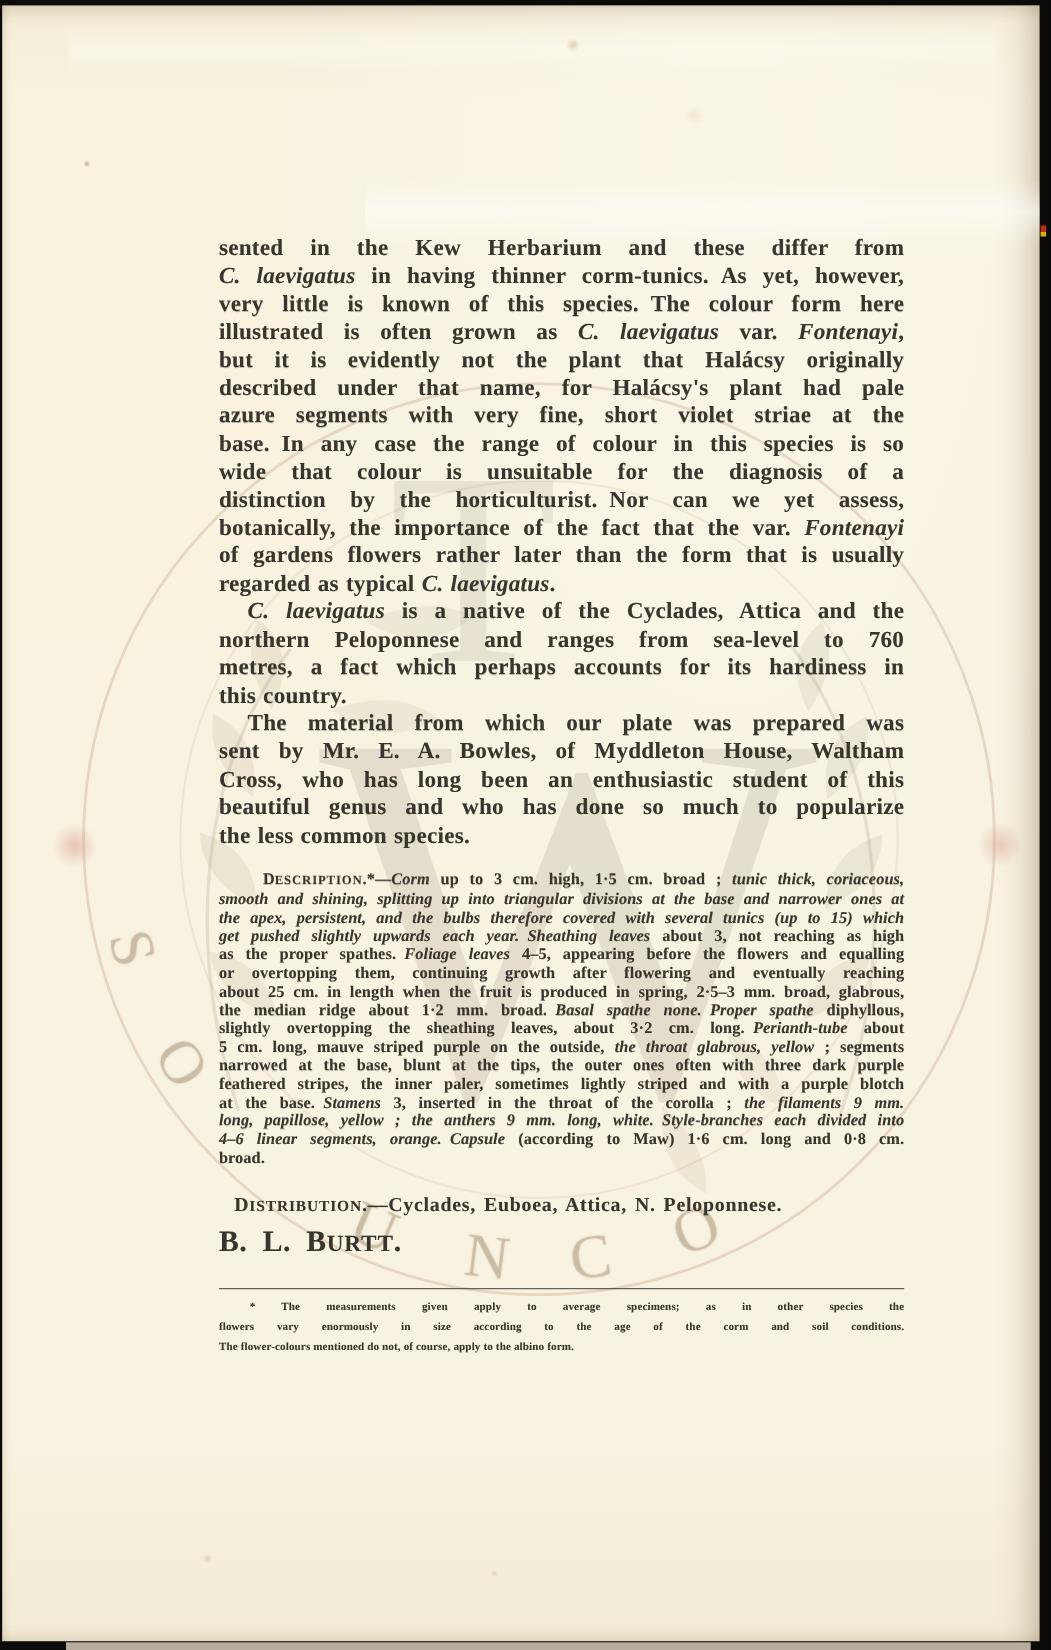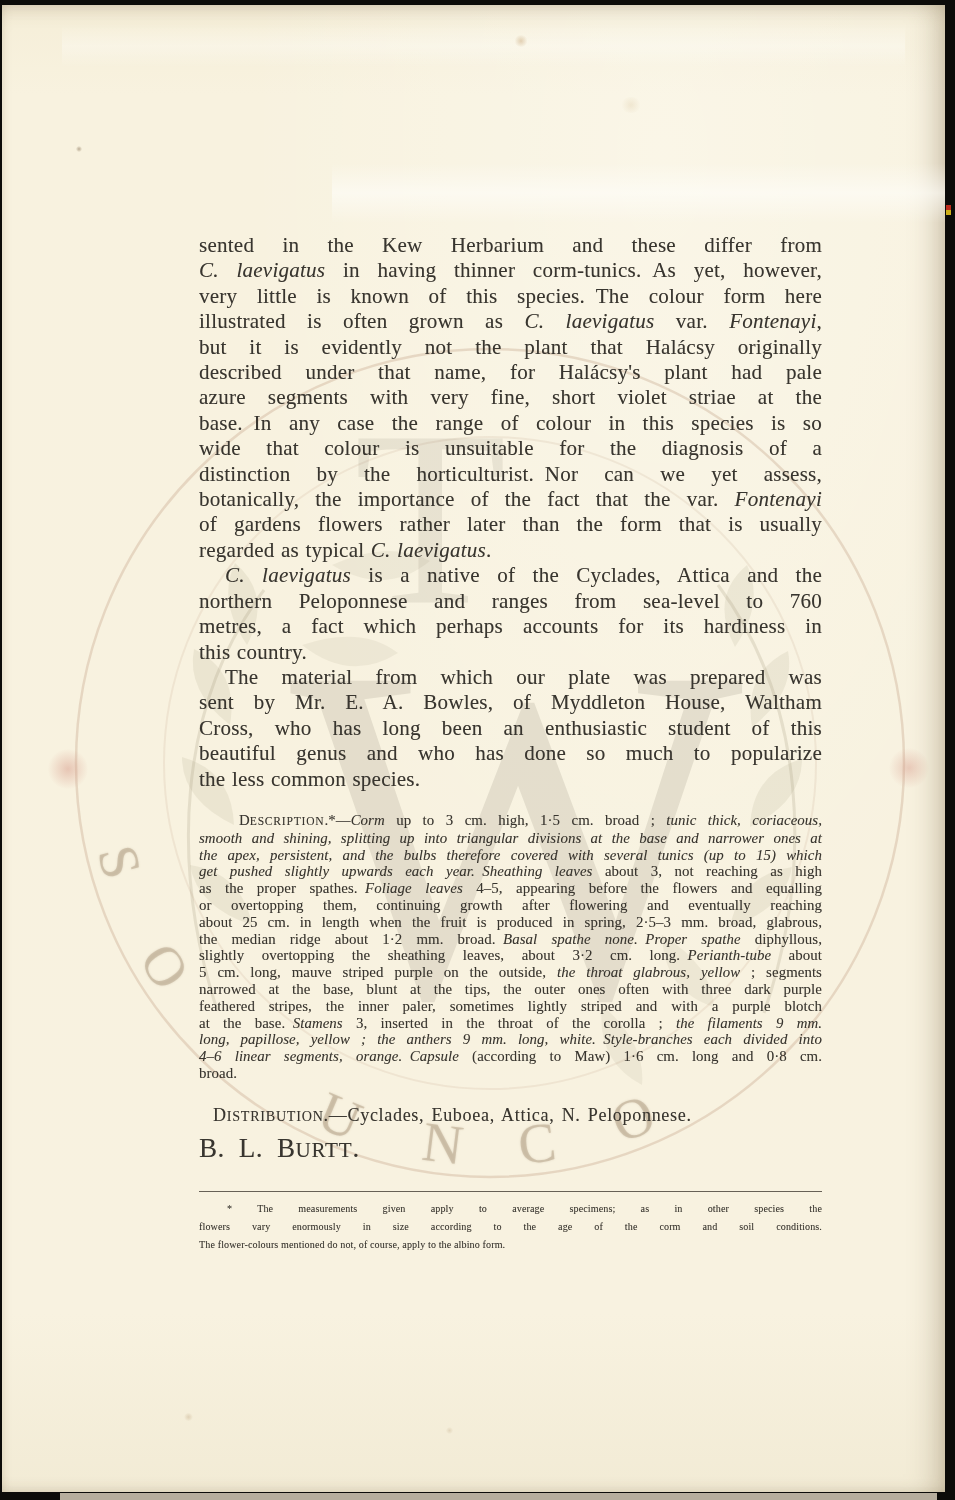--- a/index.html
+++ b/index.html
@@ -43,21 +43,21 @@
   .wm-letter{position:absolute;line-height:1;font-family:"Liberation Serif","DejaVu Serif",serif;}
   .wm-t{left:352px;top:388px;font-size:250px;color:rgba(100,92,72,.11);}
   .wm-w{left:288px;top:588px;font-size:480px;color:rgba(95,87,68,.13);}
   .wm-ringletter{position:absolute;font-size:56px;font-family:"Liberation Serif",serif;
     color:rgba(152,128,100,.30);text-shadow:0 0 2px rgba(152,128,100,.25);}
   .wm-dot{position:absolute;width:40px;height:40px;border-radius:50%;}
   .wm-dot.left{left:46px;top:744px;background:radial-gradient(circle,rgba(212,148,132,.48),rgba(212,148,132,0) 72%);}
   .wm-dot.right{left:887px;top:743px;background:radial-gradient(circle,rgba(212,148,132,.42),rgba(212,148,132,0) 72%);}
 
   
-  .text-col{position:absolute;left:197px;top:228px;width:623px;color:#38352f;}
+  .text-col{position:absolute;left:197px;top:208px;width:623px;color:#38352f;font-weight:bold;}
   .tl{text-align:justify;text-align-last:justify;}
   .para .tl{font-size:21px;line-height:25.4px;letter-spacing:.25px;word-spacing:1px;}
   .para .tl:last-child,.desc .tl:last-child,.fn .tl:last-child{text-align-last:left;}
   .indent .tl:first-child{text-indent:26px;}
   .desc{margin-top:20px;}
   .desc .tl{font-size:14.8px;line-height:16.8px;letter-spacing:.1px;}
   .desc .tl:first-child{text-indent:40px;}
   .dist{margin-top:23px;padding-left:14px;font-size:18px;letter-spacing:.7px;word-spacing:2px;}
   .byline{margin-top:7px;text-align:left;padding-right:22px;font-size:27px;letter-spacing:.5px;}
   .rule{margin-top:27px;border-top:1.6px solid rgba(62,57,48,.78);height:0;}

